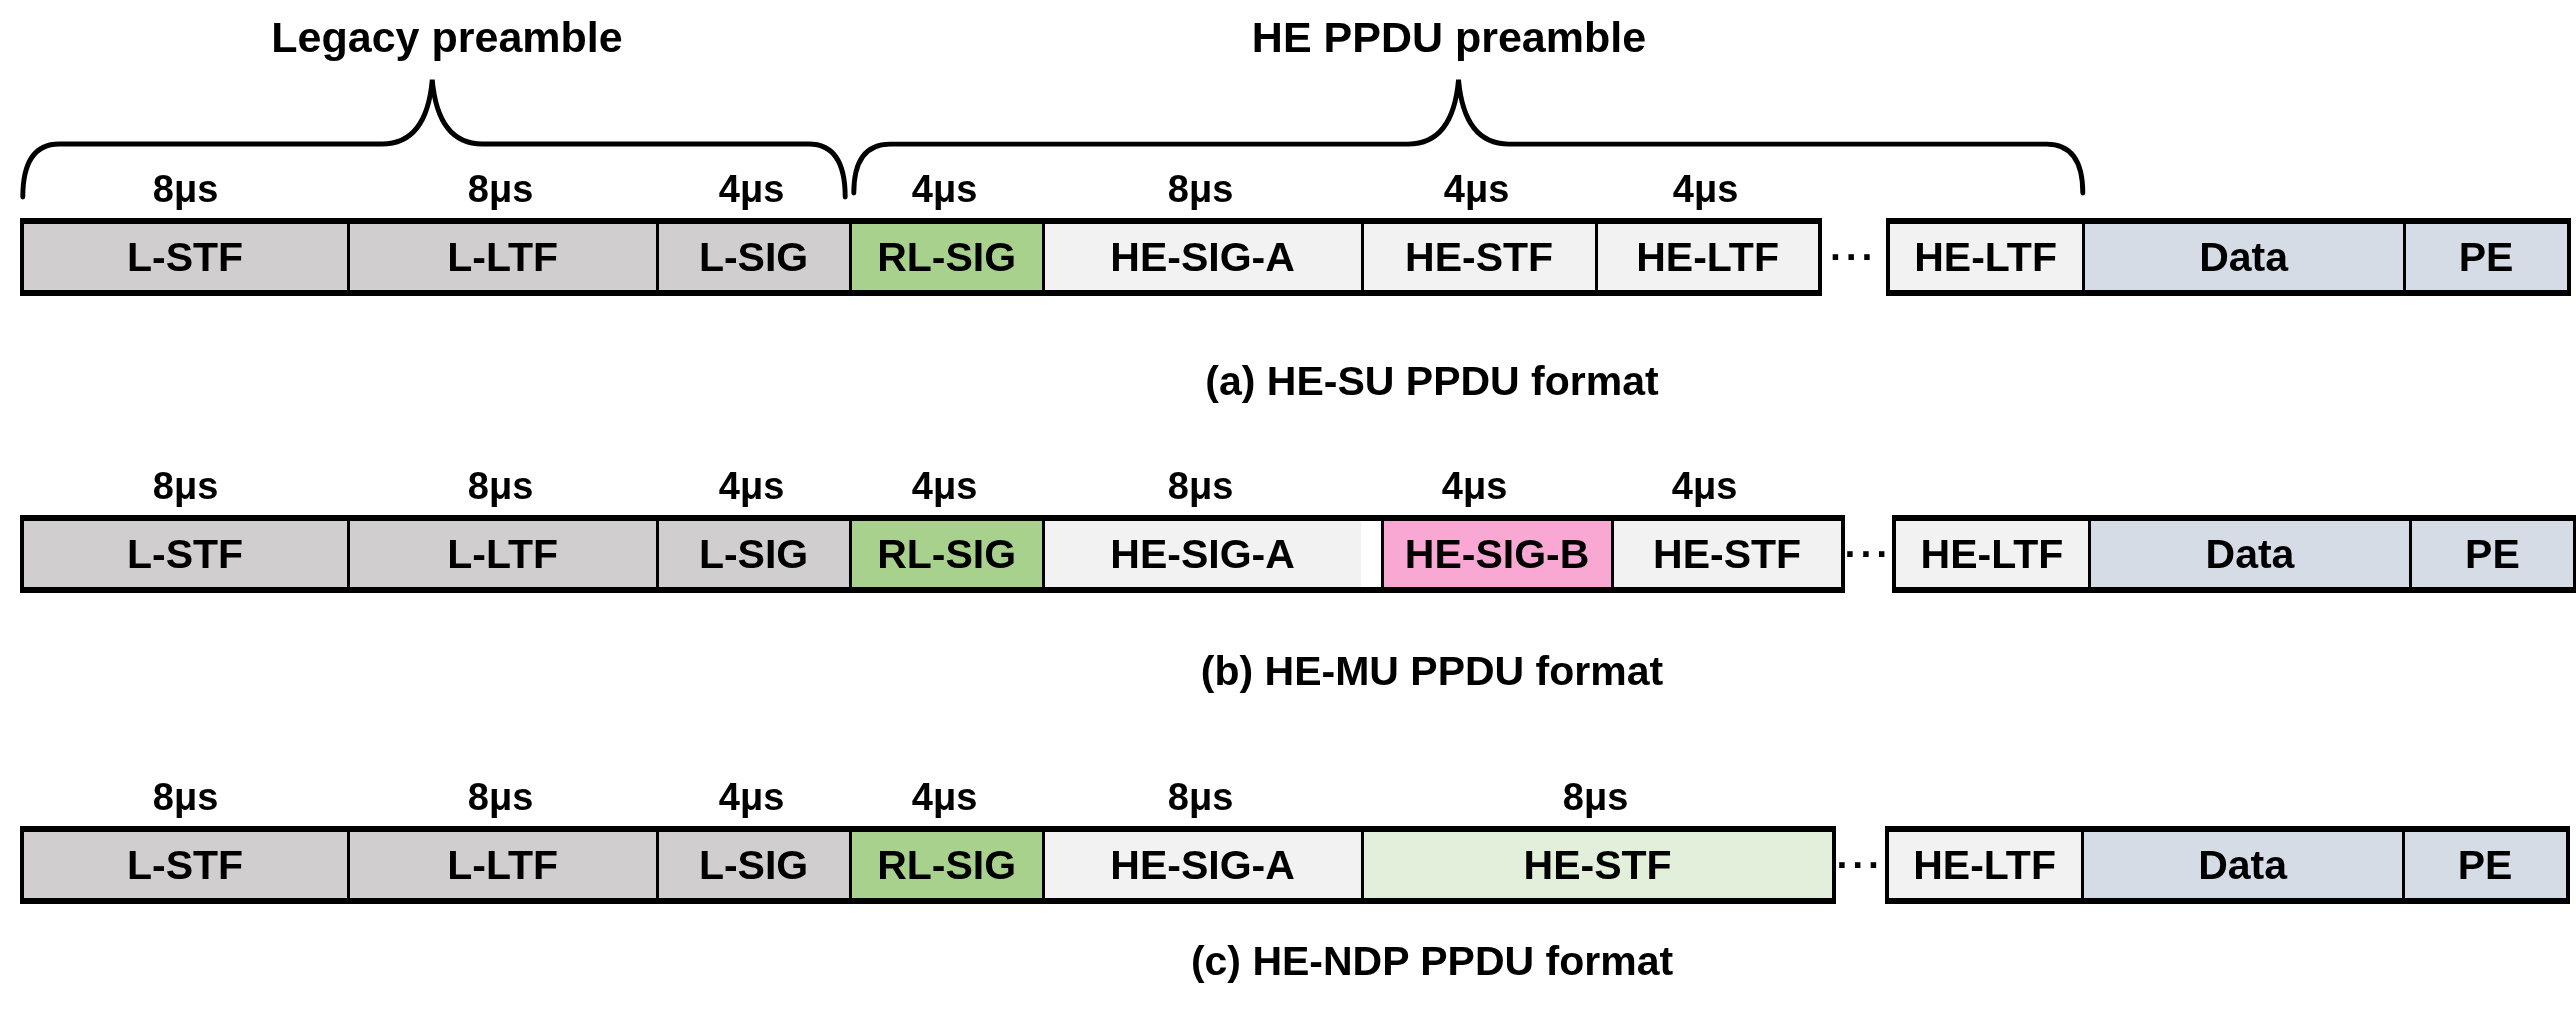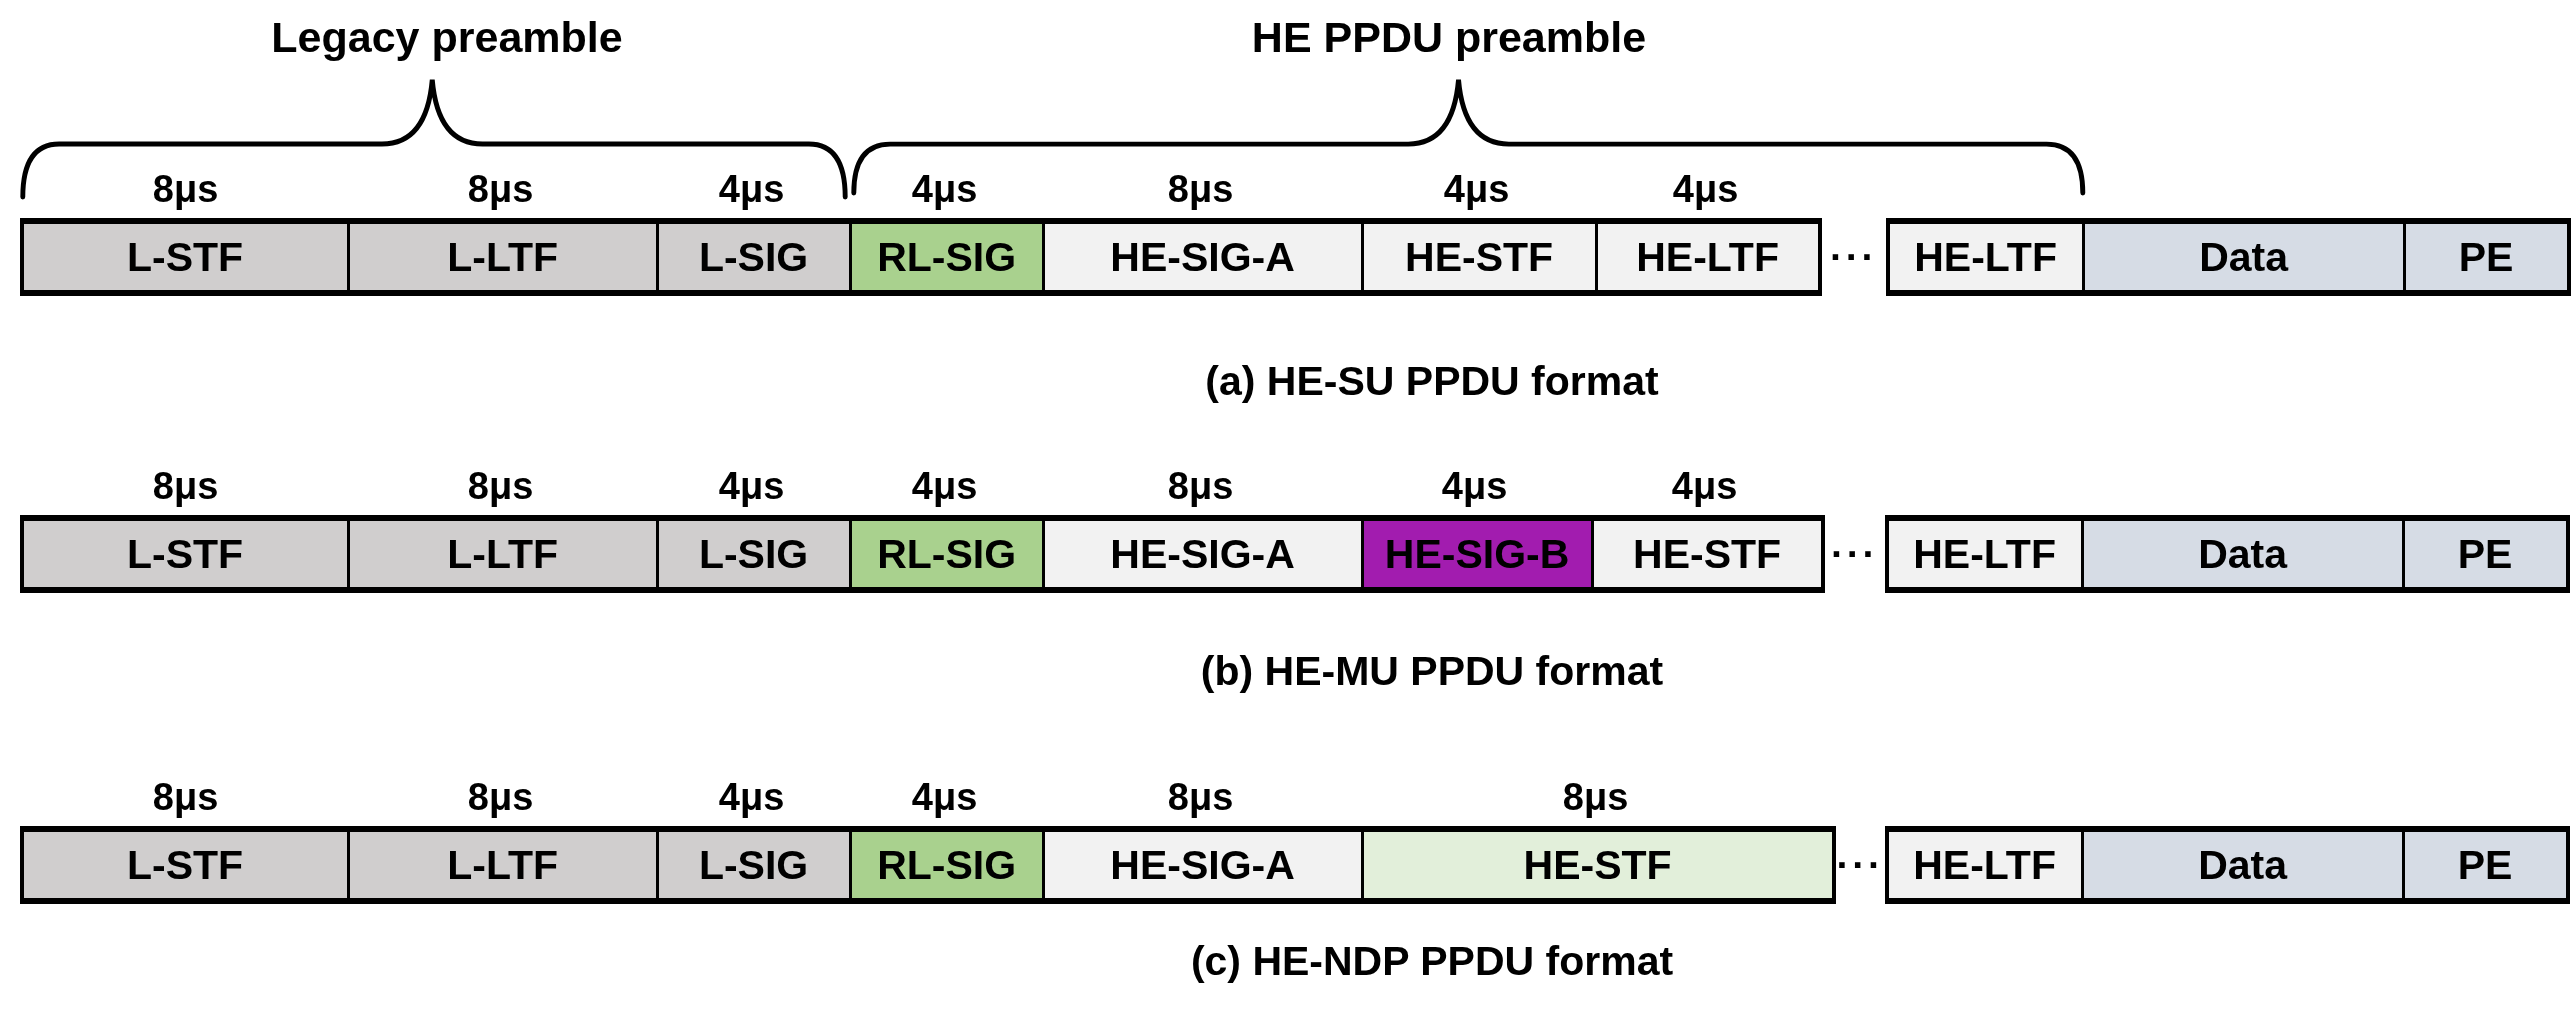--- a/index.html
+++ b/index.html
@@ -142,21 +142,21 @@
           </div>
           <div class="cell" style="width: 193px; background: rgb(208, 206, 206);">
             <span>L-SIG</span>
           </div>
           <div class="cell" style="width: 193px; background: rgb(169, 209, 142);">
             <span>RL-SIG</span>
           </div>
           <div class="cell" style="width: 319px; background: rgb(242, 242, 242);">
             <span>HE-SIG-A</span>
           </div>
-          <div class="cell" style="width: 230px; background: #a21caf;">
+          <div class="cell" style="width: 230px; background: #f9a8d4; margin-left: 20px;">
             <span>HE-SIG-B</span>
           </div>
           <div class="cell" style="width: 230px; background: rgb(242, 242, 242);">
             <span>HE-STF</span>
           </div>
         </div>
         <div class="gap-cell" style="width: 60px;">···</div>
         <div class="group">
           <div class="cell" style="width: 192px; background: rgb(242, 242, 242);">
             <span>HE-LTF</span>

